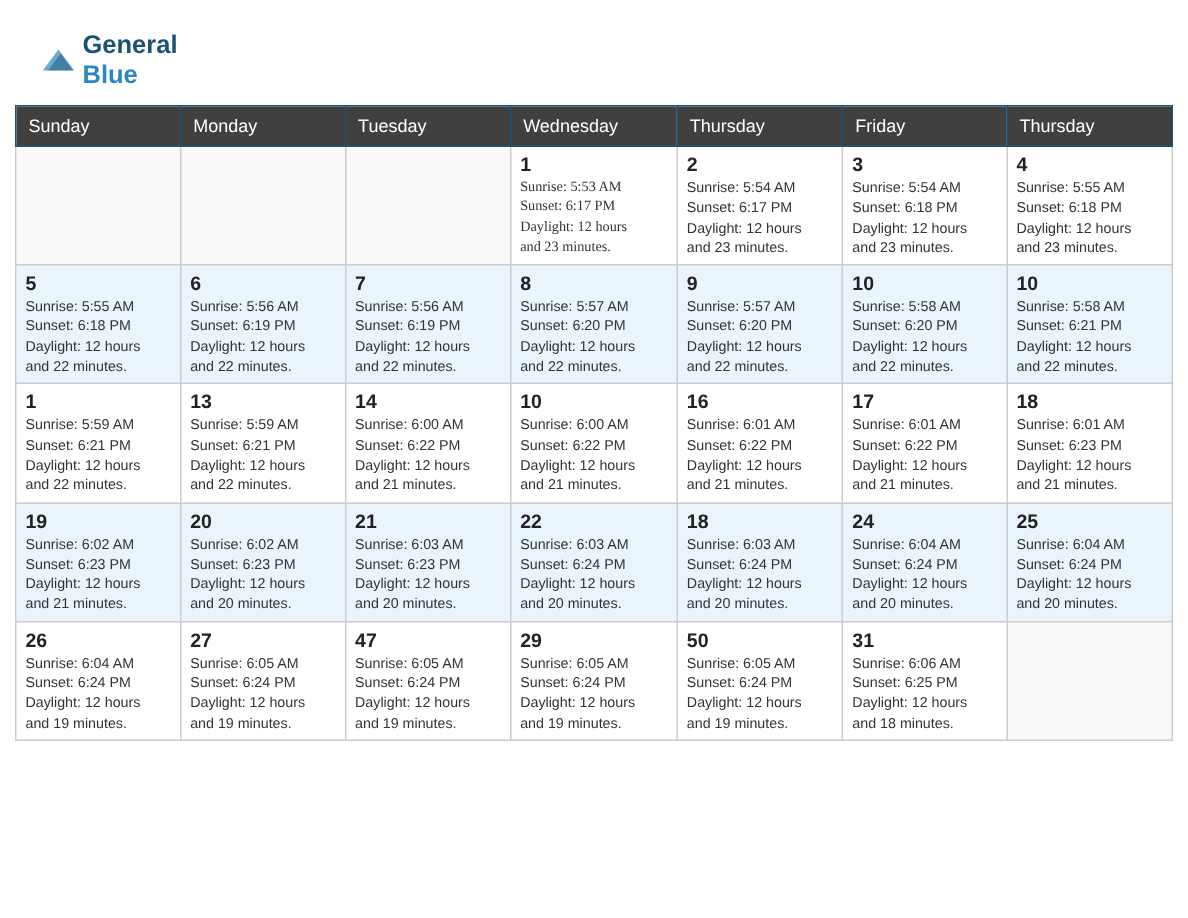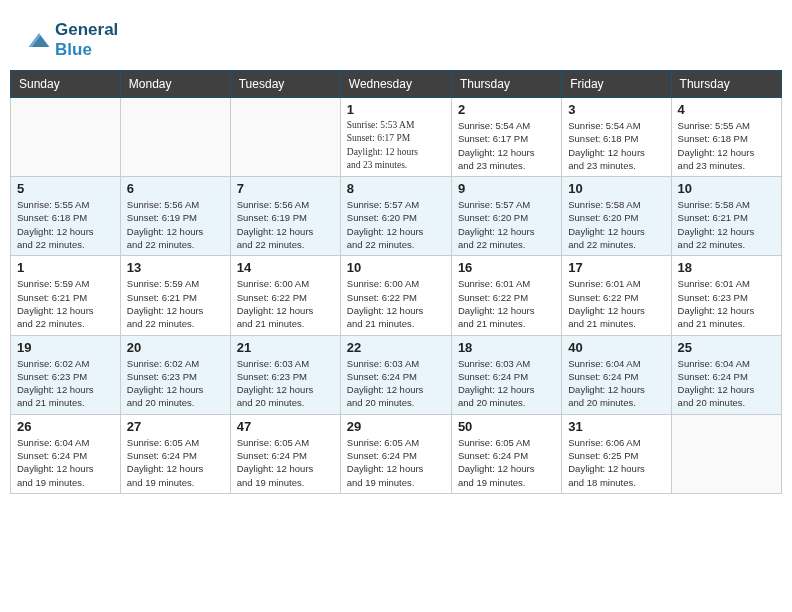--- a/index.html
+++ b/index.html
@@ -285,21 +285,21 @@
 and 20 minutes.</div>
         </td>
         <td>
           <div class="day-number">18</div>
           <div class="day-info" style="white-space: pre-line;">Sunrise: 6:03 AM
 Sunset: 6:24 PM
 Daylight: 12 hours
 and 20 minutes.</div>
         </td>
         <td>
-          <div class="day-number">40</div>
+          <div class="day-number">24</div>
           <div class="day-info" style="white-space: pre-line;">Sunrise: 6:04 AM
 Sunset: 6:24 PM
 Daylight: 12 hours
 and 20 minutes.</div>
         </td>
         <td>
           <div class="day-number">25</div>
           <div class="day-info" style="white-space: pre-line;">Sunrise: 6:04 AM
 Sunset: 6:24 PM
 Daylight: 12 hours

